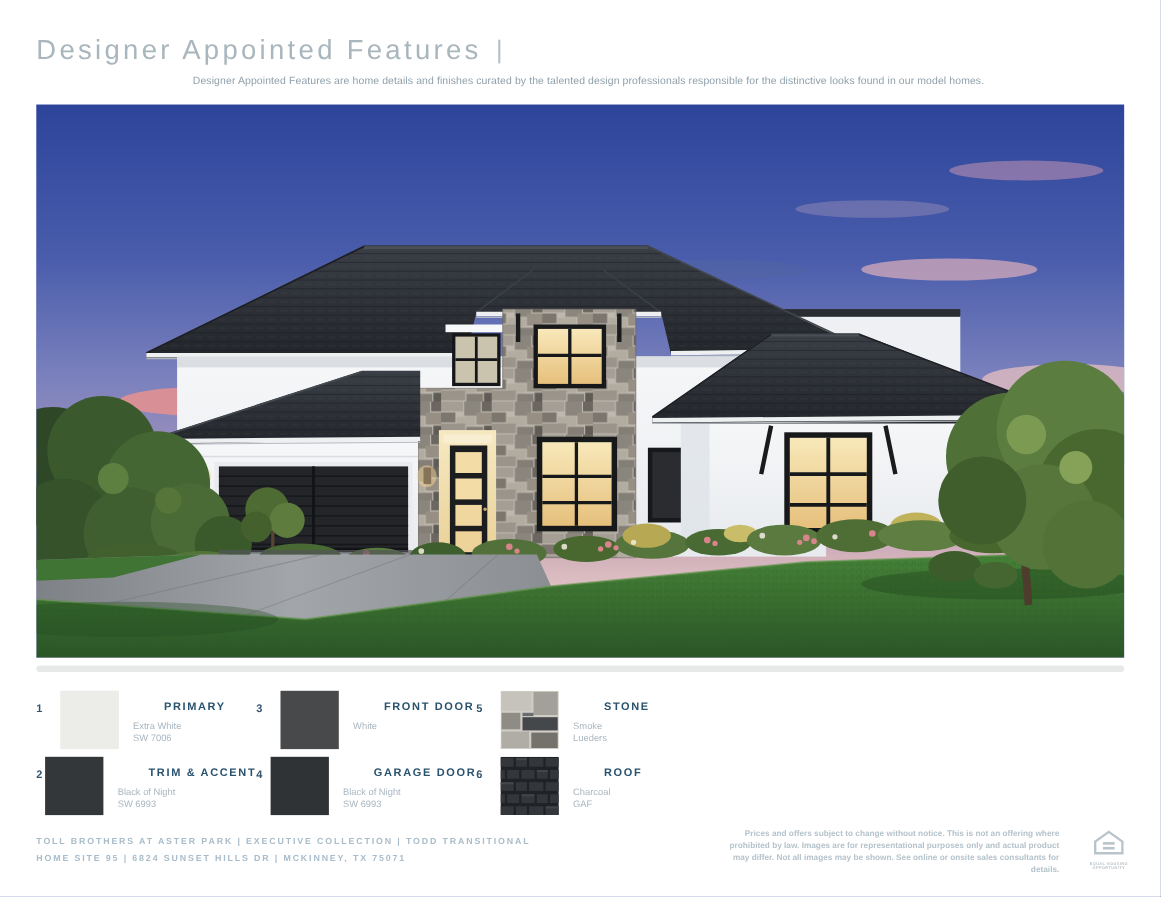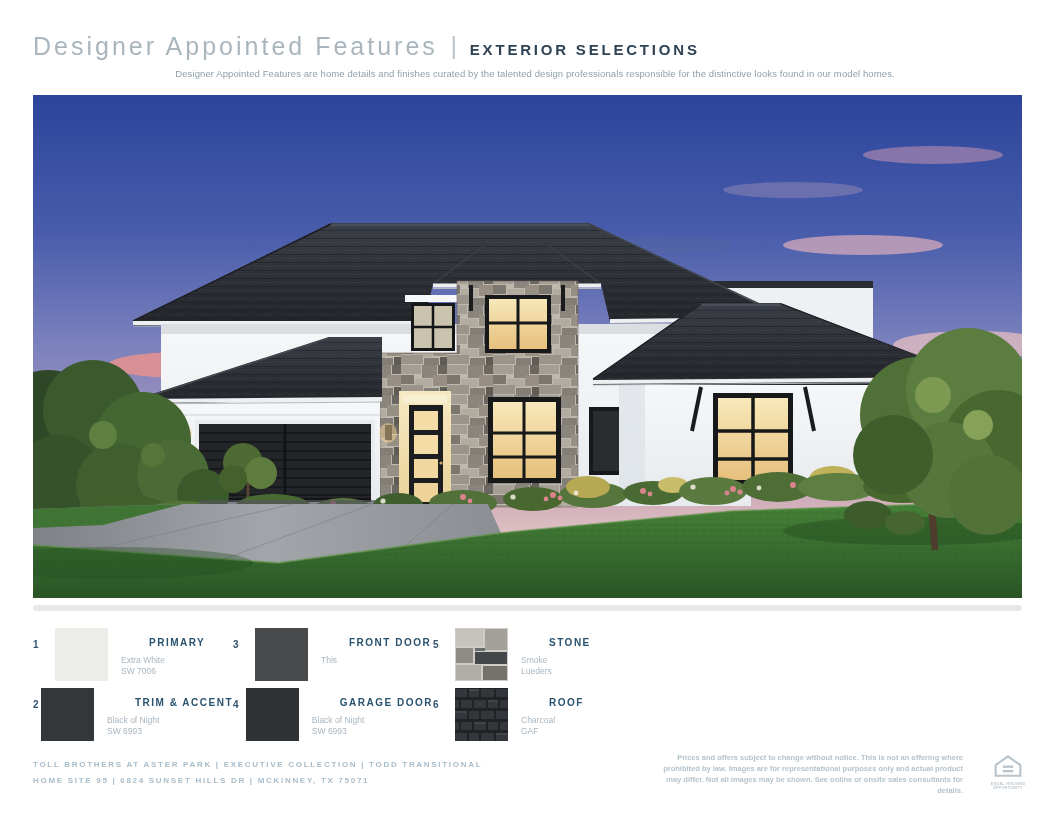--- a/index.html
+++ b/index.html
@@ -37,21 +37,20 @@
   .eho{position:absolute;right:28px;top:754px;width:38px;text-align:center;color:#b9c3ca;}
   .eho-text{font-size:3.5px;letter-spacing:.4px;line-height:4px;font-weight:700;}
 </style>
 </head>
 <body>
 
 <div class="header">
   <div class="title-row">
     <span class="main-title">Designer Appointed Features</span>
     <span class="title-pipe">|</span>
-    <span class="section-title">EXTERIOR SELECTIONS</span>
   </div>
   <div class="description">Designer Appointed Features are home details and finishes curated by the talented design professionals responsible for the distinctive looks found in our model homes.</div>
 </div>
 
 <div class="photo">
 <svg width="989" height="503" viewBox="0 0 989 503" xmlns="http://www.w3.org/2000/svg">
   <defs>
     <linearGradient id="sky" x1="0" y1="0" x2="0" y2="1">
       <stop offset="0" stop-color="#2c449a"></stop>
           <stop offset=".28" stop-color="#4a5dac"></stop>
@@ -349,21 +348,21 @@
     </div>
   </div>
 
   <div class="legend-col">
     <div class="legend-item">
       <div class="legend-num">3</div>
       <div class="legend-swatch" style="background-color: rgb(71, 73, 75);"></div>
       <div class="legend-text">
         <div class="legend-label">FRONT DOOR</div>
         <div class="legend-detail">
-          <div>This</div>
+          <div>White</div>
           <div></div>
         </div>
       </div>
     </div>
     <div class="legend-item">
       <div class="legend-num">4</div>
       <div class="legend-swatch" style="background-color: rgb(48, 51, 54);"></div>
       <div class="legend-text">
         <div class="legend-label">GARAGE DOOR</div>
         <div class="legend-detail">

